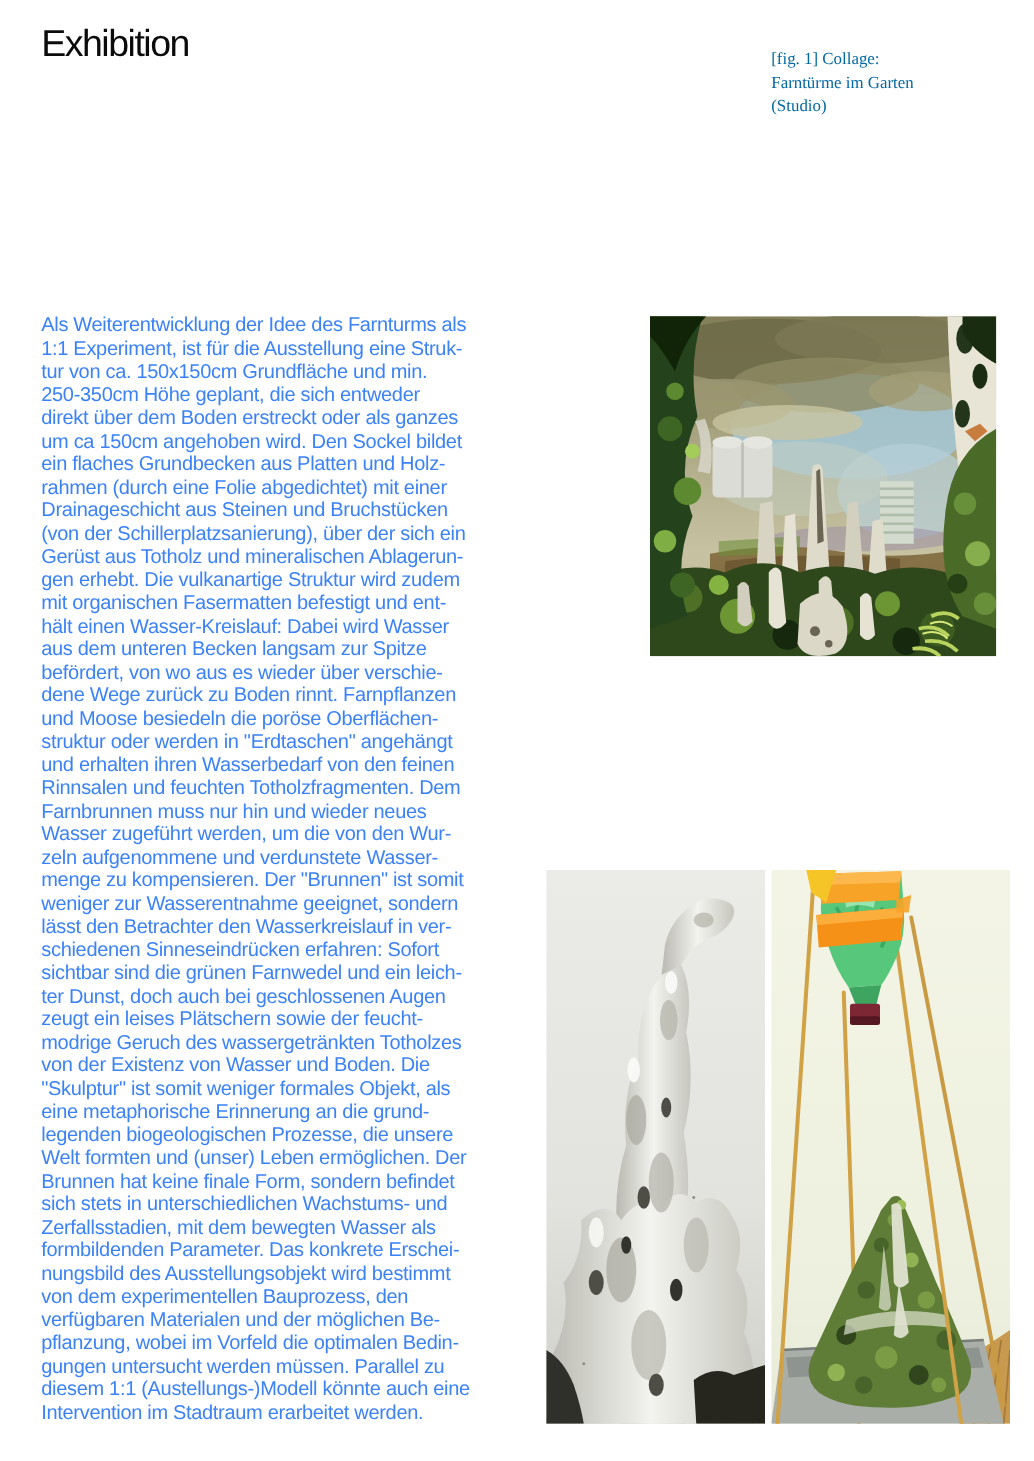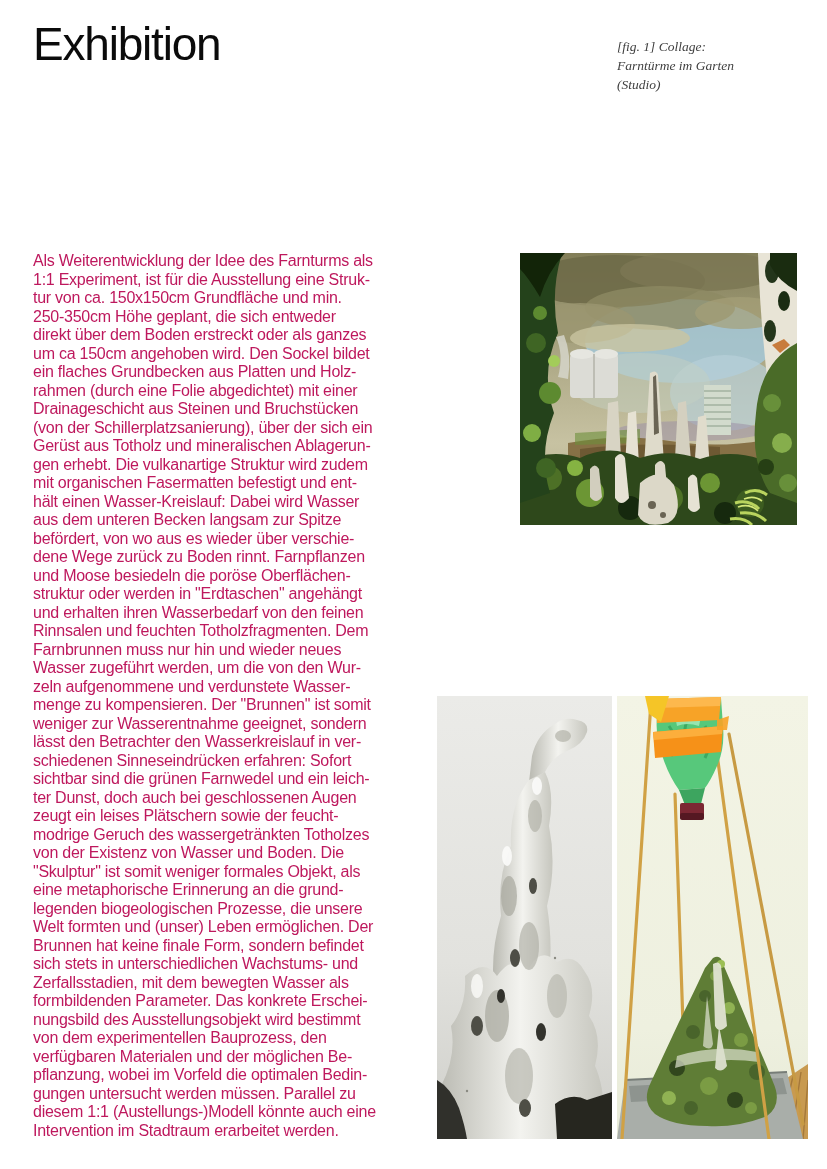--- a/index.html
+++ b/index.html
@@ -1,25 +1,25 @@
 <!DOCTYPE html>
 <html><head>
 <meta charset="utf-8">
 <style>
   html,body{margin:0;padding:0;background:#fff;}
   .page{position:relative;width:827px;height:1169px;background:#ffffff;
         font-family:"Liberation Sans",sans-serif;overflow:hidden;}
-  .title{position:absolute;left:33px;top:20px;margin:0;font-size:46px;font-weight:400;
+  .title{position:absolute;left:33px;top:20px;margin:0;font-size:30px;font-weight:400;
          letter-spacing:-1.2px;color:#0b0b0b;line-height:1.05;}
   .caption{position:absolute;left:617px;width:205px;font-family:"Liberation Serif",serif;
-           font-size:13.5px;line-height:19px;color:#404040;white-space:pre;font-style:italic;}
+           font-size:13.5px;line-height:19px;color:#0369a1;white-space:pre;}
   .caption-fig1{top:37px;}
   .caption-fig2{top:111px;}
   .bodytext{position:absolute;left:33px;top:252px;font-size:16px;line-height:18.5px;
-            letter-spacing:-0.25px;color:#be185d;white-space:pre;}
+            letter-spacing:-0.25px;color:#3b82f6;white-space:pre;}
   figure{position:absolute;margin:0;padding:0;}
   .fig-collage{left:520px;top:253px;width:277px;height:272px;}
   .fig-sculpture{left:437px;top:696px;width:175px;height:443px;}
   .fig-prototype{left:617px;top:696px;width:191px;height:443px;}
   figure svg{display:block;width:100%;height:100%;}
 </style>
 </head>
 <body>
 
 <div class="page">

